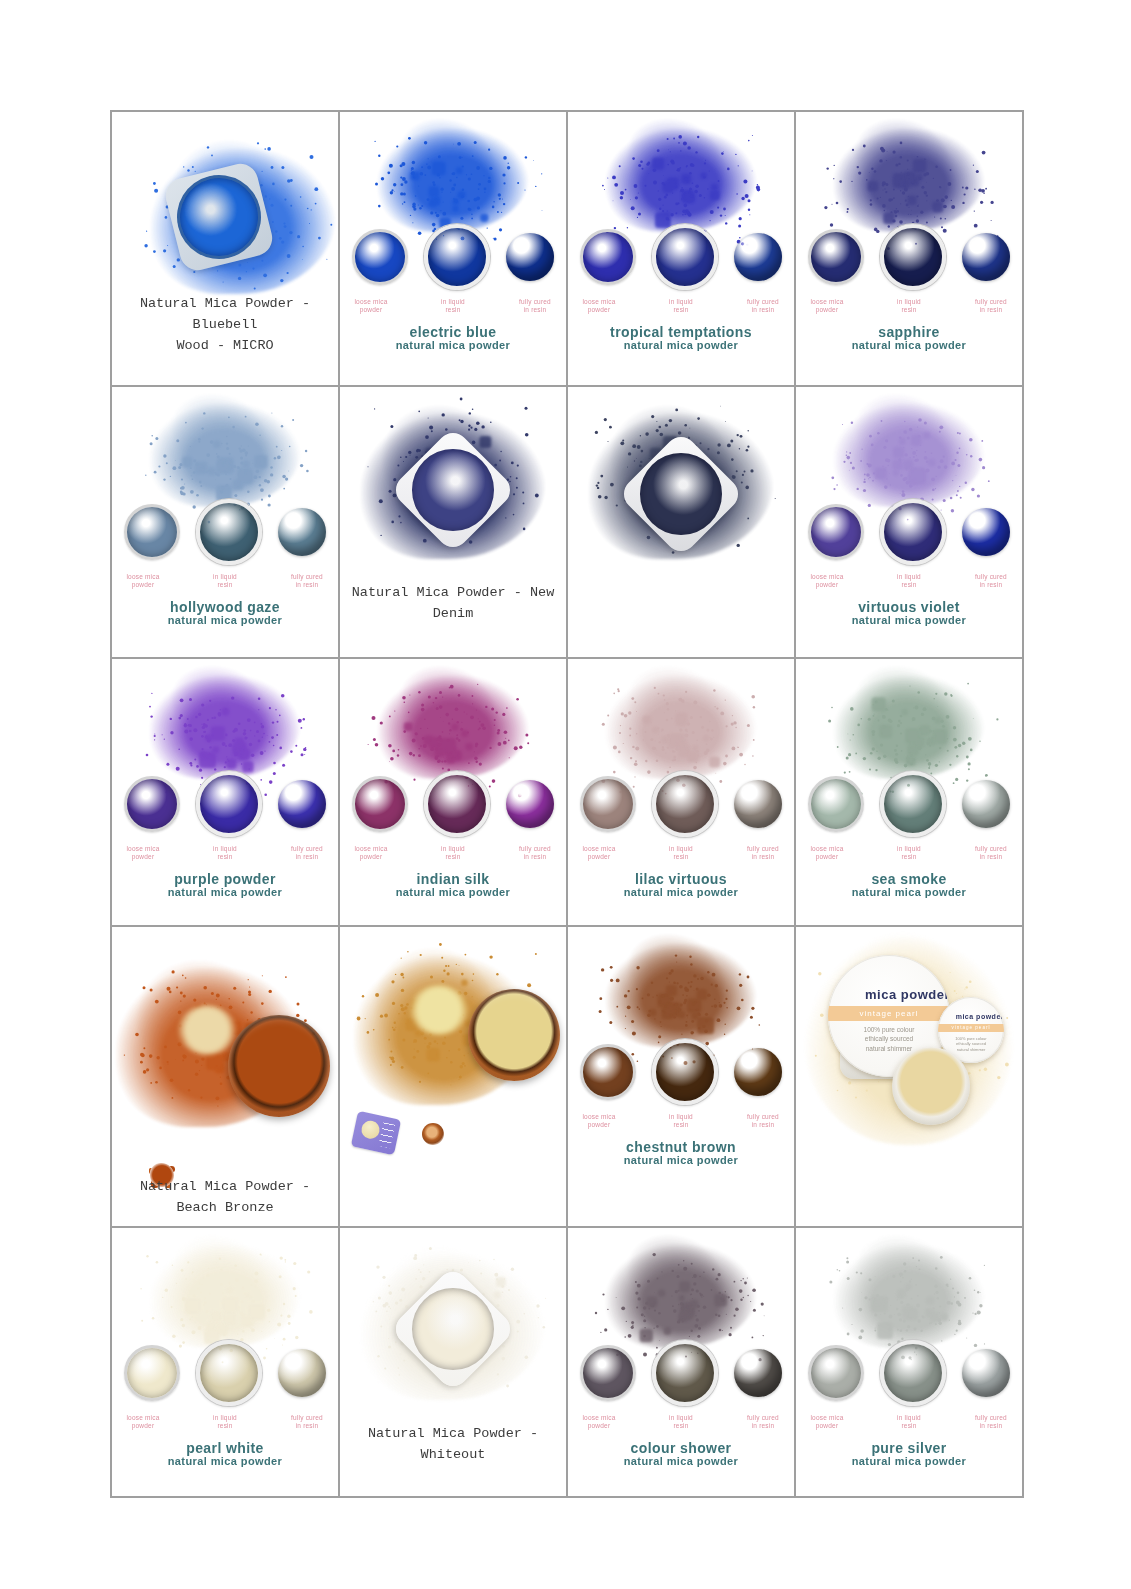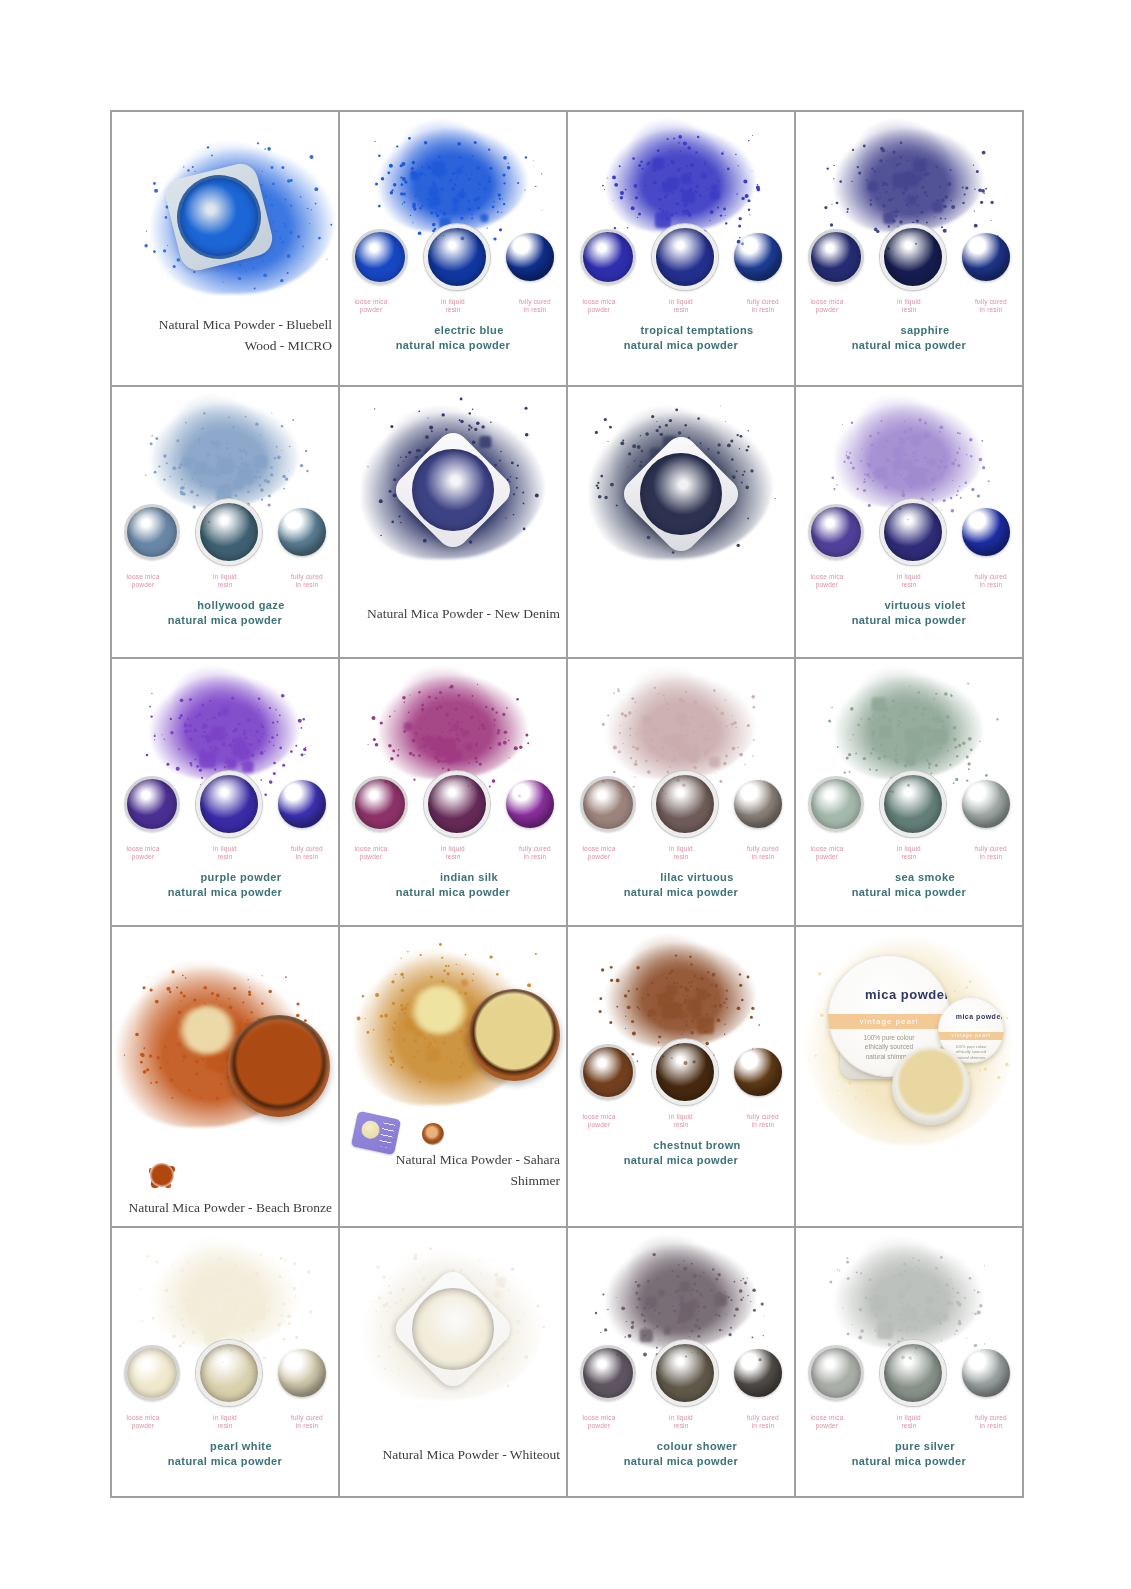--- a/index.html
+++ b/index.html
@@ -34,29 +34,29 @@
   .jar-resin{width:66px;height:66px;border:4px solid #ededed;
         background:radial-gradient(circle at 42% 30%,rgba(255,255,255,.3) 0 6%,var(--resin) 50%,var(--resin));
         box-shadow:inset 0 0 10px rgba(0,0,0,.45),0 0 0 1px #c9c9c9,0 1px 3px rgba(0,0,0,.2);}
   .sphere{width:48px;height:48px;border-radius:50%;
         background:radial-gradient(circle at 32% 26%,rgba(255,255,255,.95) 0 5%,rgba(255,255,255,.3) 16%,var(--sphere) 48%,var(--sphere));
         box-shadow:inset -4px -6px 10px rgba(0,0,0,.4),0 1px 3px rgba(0,0,0,.25);}
   .jar-labels{position:absolute;left:0;top:186px;width:100%;display:flex;justify-content:center;
         gap:24px;}
   .jar-labels span{display:block;width:58px;text-align:center;font-size:6.5px;line-height:1.2;
         color:var(--label-pink);white-space:pre-line;letter-spacing:.2px;}
-  .swatch-name{position:absolute;left:16px;top:212px;width:100%;text-align:center;
-        font-size:11px;font-weight:700;color:var(--brand-teal);letter-spacing:.4px;}
+  .swatch-name{position:absolute;left:0;top:212px;width:100%;text-align:center;
+        font-size:14px;font-weight:700;color:var(--brand-teal);letter-spacing:.4px;}
   .swatch-sub{position:absolute;left:0;top:227px;width:100%;text-align:center;
         font-size:11px;font-weight:700;color:var(--brand-teal);letter-spacing:.4px;}
   
   .photo .blob{width:184px;height:146px;top:26px;}
   .photo .speckles,.photo .clumps{top:96px;}
-  .photo-caption{position:absolute;left:6px;right:6px;bottom:26px;text-align:right;
-        font-family:Liberation Serif, serif;font-size:13.5px;color:#3c3c3c;line-height:1.55;
+  .photo-caption{position:absolute;left:6px;right:6px;bottom:26px;text-align:center;
+        font-family:Liberation Mono, monospace;font-size:13.5px;color:#3c3c3c;line-height:1.55;
         white-space:pre-line;}
   .photo-jar{position:absolute;}
   .jar-square .photo-jar{left:60px;top:58px;width:94px;height:94px;border-radius:18px;
         transform:rotate(-14deg);background:linear-gradient(150deg,#dde4eb,var(--jar_body));
         box-shadow:0 2px 5px rgba(40,60,90,.25);}
   .jar-square .photo-jar:after{content:"";position:absolute;inset:5px;border-radius:50%;
         border:3px solid rgba(70,95,120,.55);
         background:radial-gradient(circle at 42% 38%,rgba(255,255,255,.3) 0 6%,var(--powder) 40%,var(--powder));
         box-shadow:inset 0 0 10px rgba(0,0,30,.45);}
   .jar-diamond .photo-jar{left:50%;top:64px;width:90px;height:90px;margin-left:-45px;
@@ -105,21 +105,21 @@
   
   .tins .blob{width:208px;height:208px;top:10px;border-radius:46% 54% 50% 50%;opacity:.8;}
   .tins .speckles,.tins .clumps{top:112px;}
   .tin{position:absolute;border-radius:50%;background:radial-gradient(circle at 45% 35%,#ffffff,var(--lid) 70%,#e2e0da);
         box-shadow:0 2px 5px rgba(120,100,60,.35),inset 0 0 0 1px #e8e6e0;overflow:hidden;}
   .tin-big{left:32px;top:28px;width:122px;height:122px;}
   .tin-small{left:142px;top:70px;width:66px;height:66px;}
   .tin-title{margin-top:26%;text-align:right;font-weight:700;color:var(--text);letter-spacing:.5px;}
   .tin-big .tin-title{font-size:13px;}
   .tin-small .tin-title{font-size:7px;margin-top:24%;}
-  .tin-band{margin-top:12px;width:100%;background:var(--band);color:#fff;text-align:center;
+  .tin-band{margin-top:4px;width:100%;background:var(--band);color:#fff;text-align:center;
         letter-spacing:1px;}
   .tin-big .tin-band{height:15px;font-size:8px;line-height:15px;}
   .tin-small .tin-band{height:8px;font-size:4.5px;line-height:8px;}
   .tin-lines{margin-top:4px;text-align:center;color:#9b968c;white-space:pre-line;}
   .tin-big .tin-lines{font-size:6.5px;line-height:1.5;}
   .tin-small .tin-lines{font-size:4px;line-height:1.4;}
   .tin-body{position:absolute;left:44px;top:118px;width:98px;height:34px;border-radius:0 0 14px 14px;
         background:linear-gradient(180deg,#f2f1ed,#dcdad2);box-shadow:0 2px 4px rgba(120,100,60,.3);}
   .open-jar{position:absolute;left:96px;top:120px;width:78px;height:78px;border-radius:50%;
         background:radial-gradient(circle at 50% 45%,var(--powder) 0 52%,#efece4 60%,#d9d6cc 74%,#f4f3ef 100%);
@@ -377,21 +377,20 @@
     <div class="splash">
       <div class="blob"></div>
       <div class="clumps" style="box-shadow: rgb(202, 140, 52) 15.5px -19px 3px 3.3px, rgb(202, 140, 52) 11.8px -18px 3px 4.7px, rgb(202, 140, 52) -11.9px 30.7px 3px 5.7px, rgb(202, 140, 52) 10.3px -0.7px 3px 3.3px, rgb(202, 140, 52) 23.7px 16px 3px 5.2px, rgb(202, 140, 52) 1.7px -21px 3px 4.7px, rgb(202, 140, 52) 19.4px -41.2px 3px 2.2px, rgb(202, 140, 52) -33.4px 0.6px 3px 5.3px, rgb(202, 140, 52) 22.7px -0.8px 3px 2.5px, rgb(202, 140, 52) -26.9px 9.2px 3px 2.4px, rgb(202, 140, 52) -28.3px -19.3px 3px 4.3px, rgb(202, 140, 52) -2.1px -8.4px 3px 5.5px; opacity: 0.85;"></div>
       <div class="speckles" style="box-shadow: rgb(202, 140, 52) -39.1px -0.6px 0px -0.5px, rgb(202, 140, 52) -49.4px -49.6px 0px -0.3px, rgb(202, 140, 52) -54.9px 33.3px 0px -0.1px, rgb(202, 140, 52) 3.8px -32.9px 0px 0.4px, rgb(202, 140, 52) 28.4px -49.9px 0px -0.2px, rgb(202, 140, 52) -1.2px 19.3px 0px 0.8px, rgb(202, 140, 52) 41.7px -9.5px 0px 0.4px, rgb(202, 140, 52) 46.1px -66.9px 0px 0.7px, rgb(202, 140, 52) -23.5px -6.6px 0px 0.6px, rgb(202, 140, 52) 35.2px 4.9px 0px -0.4px, rgb(202, 140, 52) -41.1px 16.1px 0px 0.5px, rgb(202, 140, 52) -52px -42.2px 0px 0.6px, rgb(202, 140, 52) -52.7px 34.5px 0px 0.9px, rgb(202, 140, 52) -51.5px 37.5px 0px 0.6px, rgb(202, 140, 52) -16.7px 22.8px 0px 0.9px, rgb(202, 140, 52) -0.4px -19.3px 0px 0.4px, rgb(202, 140, 52) -16.9px -26.6px 0px -0.1px, rgb(202, 140, 52) 3.6px -58px 0px -0.1px, rgb(202, 140, 52) -42.5px -33.6px 0px 0.7px, rgb(202, 140, 52) -26px 7.4px 0px 0.2px, rgb(202, 140, 52) -6.3px -4.5px 0px 0.1px, rgb(202, 140, 52) 60.7px 20.8px 0px 0.6px, rgb(202, 140, 52) 70.3px -26.5px 0px -0.1px, rgb(202, 140, 52) -33.3px -15.9px 0px 0.2px, rgb(202, 140, 52) 90.9px -70px 0px 0px, rgb(202, 140, 52) 1.9px 33.8px 0px -0.2px, rgb(202, 140, 52) -50.2px -1.2px 0px 0.2px, rgb(202, 140, 52) -2.3px -42.6px 0px 0.3px, rgb(202, 140, 52) -0.3px -24.8px 0px 0.4px, rgb(202, 140, 52) -18.7px -10.2px 0px -0.3px, rgb(202, 140, 52) -49.1px 3.3px 0px -0.5px, rgb(202, 140, 52) -51.5px -20.6px 0px 0.6px, rgb(202, 140, 52) -52.3px 3.6px 0px -0.2px, rgb(202, 140, 52) 27.5px -43.5px 0px -0.2px, rgb(202, 140, 52) 84.1px -38.7px 0px 1px, rgb(202, 140, 52) 14.7px -5.9px 0px 0.6px, rgb(202, 140, 52) -24.3px -69px 0px 0.1px, rgb(202, 140, 52) 37.4px 30px 0px -0.1px, rgb(202, 140, 52) 14px 55.6px 0px -0.5px, rgb(202, 140, 52) 18.2px 39.4px 0px 0.5px, rgb(202, 140, 52) -67.9px -29.1px 0px 1px, rgb(202, 140, 52) 52.4px -49.8px 0px 0.2px, rgb(202, 140, 52) 20.4px -69.4px 0px -0.1px, rgb(202, 140, 52) 41.6px 0.1px 0px 1px, rgb(202, 140, 52) 20.6px -30.4px 0px 0.8px, rgb(202, 140, 52) -37.5px -19.5px 0px 0.3px, rgb(202, 140, 52) -27.2px 27.4px 0px 0.4px, rgb(202, 140, 52) -53.6px 27.4px 0px 0px, rgb(202, 140, 52) -19.8px 14.2px 0px 0.5px, rgb(202, 140, 52) -24.5px -14.1px 0px 0.1px, rgb(202, 140, 52) 4.9px -21.3px 0px -0.3px, rgb(202, 140, 52) 80px 43.5px 0px 0.6px, rgb(202, 140, 52) 5.9px 60.9px 0px -0.6px, rgb(202, 140, 52) 14.4px -30.7px 0px 1px, rgb(202, 140, 52) 63.9px 4.5px 0px -0.6px, rgb(202, 140, 52) -42.8px 43.4px 0px 0.4px, rgb(202, 140, 52) -40.2px -10.8px 0px 0.2px, rgb(202, 140, 52) -41.6px -46.5px 0px -0.1px, rgb(202, 140, 52) -79.8px -5.4px 0px -0.4px, rgb(202, 140, 52) -50.8px 5.7px 0px 0.3px, rgb(202, 140, 52) 49.1px 26.6px 0px -0.3px, rgb(202, 140, 52) -42.2px -14.7px 0px 1px, rgb(202, 140, 52) 14.1px 25.6px 0px 0.3px, rgb(202, 140, 52) -34.7px -5.7px 0px -0.5px, rgb(202, 140, 52) 27.1px -27.2px 0px -0.5px, rgb(202, 140, 52) -0.6px -53.3px 0px 0.2px, rgb(202, 140, 52) -63.5px -7.8px 0px 0.6px, rgb(202, 140, 52) -2.8px -66.3px 0px 0px, rgb(202, 140, 52) -5.6px -13.2px 0px 0px, rgb(202, 140, 52) 0px 13.6px 0px 0px, rgb(202, 140, 52) 46.1px 39.7px 0px 0.7px, rgb(202, 140, 52) 30.7px -9.3px 0px 0.4px, rgb(202, 140, 52) 6.3px 38.3px 0px 0.3px, rgb(202, 140, 52) -54.1px 41px 0px -0.1px, rgb(202, 140, 52) 23.2px 29.3px 0px -0.5px, rgb(202, 140, 52) -15.1px 19.7px 0px 0.6px, rgb(202, 140, 52) -30.8px 25.1px 0px -0.5px, rgb(202, 140, 52) -30.8px 33.3px 0px 0.5px, rgb(202, 140, 52) -46px -10.2px 0px -0.3px, rgb(202, 140, 52) 20px 41.8px 0px -0.1px, rgb(202, 140, 52) 47.7px 0.9px 0px 0.4px, rgb(202, 140, 52) -22.8px 9.3px 0px 0.9px, rgb(202, 140, 52) -71.3px 5.7px 0px -0.2px, rgb(202, 140, 52) 40px -17.9px 0px -0.5px, rgb(202, 140, 52) -16.7px 49.3px 0px -0.1px, rgb(202, 140, 52) -37.1px -72.2px 0px -0.2px, rgb(202, 140, 52) 10.4px -21.5px 0px -0.2px, rgb(202, 140, 52) 0.5px -24.8px 0px 0.4px, rgb(202, 140, 52) -3.3px -5.8px 0px 0.7px, rgb(202, 140, 52) -43.2px -18.5px 0px 0.6px, rgb(202, 140, 52) -10px 17.5px 0px 0.3px, rgb(202, 140, 52) -86.4px -5.5px 0px 0.9px, rgb(202, 140, 52) -4.6px -79.5px 0px 0.4px, rgb(202, 140, 52) -31.3px 18.1px 0px -0.3px, rgb(202, 140, 52) -1.7px -42.4px 0px 0.1px, rgb(202, 140, 52) -21.2px 5.3px 0px 0.2px, rgb(202, 140, 52) -29.8px 16.9px 0px 0.9px, rgb(202, 140, 52) 9px -7.4px 0px 0.5px, rgb(202, 140, 52) 3.1px -50.1px 0px 0.6px, rgb(202, 140, 52) -8.7px 30.6px 0px -0.3px, rgb(202, 140, 52) 12.4px -4.4px 0px 0.8px, rgb(202, 140, 52) 17.3px -49.9px 0px 0.3px, rgb(202, 140, 52) -20px 19.2px 0px -0.6px, rgb(202, 140, 52) 12.8px -16.5px 0px 0.9px, rgb(202, 140, 52) -33.8px -1.7px 0px -0.1px, rgb(202, 140, 52) -3.1px -13.5px 0px 0.4px, rgb(202, 140, 52) 19.3px 31.6px 0px -0.2px, rgb(202, 140, 52) 18.2px -9px 0px 0px, rgb(202, 140, 52) -58.9px -8.5px 0px 0.9px, rgb(202, 140, 52) 1.1px -58px 0px 0.1px, rgb(202, 140, 52) -77.1px 8.4px 0px 0.3px, rgb(202, 140, 52) -82px -27.7px 0px 0.2px, rgb(202, 140, 52) -55.8px 15.7px 0px -0.1px, rgb(202, 140, 52) -7.6px 19.6px 0px -0.2px, rgb(202, 140, 52) -3.1px 0.9px 0px 0px, rgb(202, 140, 52) -25px 57.8px 0px 0.1px, rgb(202, 140, 52) 79.8px 29.6px 0px 0.7px, rgb(202, 140, 52) 18.2px 12.3px 0px -0.3px, rgb(202, 140, 52) 40.9px 19.8px 0px -0.4px, rgb(202, 140, 52) -28.6px -10.2px 0px -0.3px, rgb(202, 140, 52) -0.6px -29.2px 0px 0.2px, rgb(202, 140, 52) 37.5px -13.2px 0px 0.2px, rgb(202, 140, 52) -39.1px -16px 0px 0.7px, rgb(202, 140, 52) 11.3px -59.6px 0px -0.4px, rgb(202, 140, 52) -13.5px -47px 0px 0.5px, rgb(202, 140, 52) 1.6px -12.5px 0px 0.2px, rgb(202, 140, 52) 15.4px 7.6px 0px 0.7px, rgb(202, 140, 52) -43.8px -65.8px 0px -0.4px, rgb(202, 140, 52) 15.3px 53.1px 0px 0.5px, rgb(202, 140, 52) 14px -58.7px 0px -0.6px, rgb(202, 140, 52) -42.9px -49.5px 0px 0.7px, rgb(202, 140, 52) 4.2px 26.8px 0px -0.2px, rgb(202, 140, 52) -14.4px 10.4px 0px 0.4px, rgb(202, 140, 52) -17.4px -20.5px 0px 0.8px, rgb(202, 140, 52) 16.3px 42.7px 0px 0.7px; background: rgb(202, 140, 52);"></div>
       <div class="core"></div>
     </div>
     <div class="photo-jar"></div>
 
     <div class="mini-card"></div>
     <div class="mini-splat"></div>
-    <div class="photo-caption">Natural Mica Powder - Sahara Shimmer</div>
   </div>
       <div class="cell branded c15" style="--splash: #8d4f2c; --powder: #73401f; --resin: #45280f; --sphere: #5f3a16;">
     <div class="splash">
       <div class="blob"></div>
       <div class="clumps" style="box-shadow: rgb(141, 79, 44) -28.9px -1.5px 3px 2.6px, rgb(141, 79, 44) 23.6px 11.1px 3px 7px, rgb(141, 79, 44) -13.6px -3px 3px 4.4px, rgb(141, 79, 44) 13.1px 1.7px 3px 2.8px, rgb(141, 79, 44) -10px -5.8px 3px 3.1px, rgb(141, 79, 44) -17.6px -13.5px 3px 6.2px, rgb(141, 79, 44) -0.3px 0.6px 3px 2.7px, rgb(141, 79, 44) 19.9px -19.4px 3px 4.5px, rgb(141, 79, 44) -14.3px -1px 3px 5.2px, rgb(141, 79, 44) -7.8px -4.4px 3px 6.4px, rgb(141, 79, 44) 12.1px -8.3px 3px 6.4px, rgb(141, 79, 44) -10.6px -23.2px 3px 4.7px; opacity: 0.85;"></div>
       <div class="speckles" style="box-shadow: rgb(141, 79, 44) -11.4px 33.4px 0px 0px, rgb(141, 79, 44) 66px -37px 0px 0.4px, rgb(141, 79, 44) 45.1px -6.2px 0px -0.2px, rgb(141, 79, 44) 5.2px 1.6px 0px 0px, rgb(141, 79, 44) -22.3px 22.7px 0px 0.5px, rgb(141, 79, 44) 58.7px -28.7px 0px 0.6px, rgb(141, 79, 44) 69.4px 3.2px 0px 0.5px, rgb(141, 79, 44) -16.5px -7.6px 0px 0.4px, rgb(141, 79, 44) -70.4px -33.7px 0px 0.6px, rgb(141, 79, 44) -20.9px 12.5px 0px -0.4px, rgb(141, 79, 44) 21.9px 12.5px 0px 0.6px, rgb(141, 79, 44) -44.4px -6.7px 0px 0px, rgb(141, 79, 44) -1.1px 27.3px 0px 0.9px, rgb(141, 79, 44) 9.5px -32px 0px 0.1px, rgb(141, 79, 44) 12px -23.3px 0px -0.6px, rgb(141, 79, 44) 70.5px 35px 0px -0.4px, rgb(141, 79, 44) 17.6px 0.8px 0px 0.2px, rgb(141, 79, 44) -56.4px -18.1px 0px 0.7px, rgb(141, 79, 44) -5.6px -9.6px 0px 0.7px, rgb(141, 79, 44) -18.3px -1.9px 0px -0.3px, rgb(141, 79, 44) 15.2px -25px 0px 0.5px, rgb(141, 79, 44) 4.9px -18.2px 0px -0.2px, rgb(141, 79, 44) -25px -18.7px 0px -0.3px, rgb(141, 79, 44) -6px -58.4px 0px 0.2px, rgb(141, 79, 44) 3.9px -25.8px 0px 0.6px, rgb(141, 79, 44) -64.3px -33.6px 0px 0.9px, rgb(141, 79, 44) -6.5px -30.9px 0px -0.4px, rgb(141, 79, 44) -28.9px -16.9px 0px -0.3px, rgb(141, 79, 44) 12.1px 47.8px 0px 0.6px, rgb(141, 79, 44) -70.8px -46.7px 0px 0.4px, rgb(141, 79, 44) 16.7px -0.3px 0px 0.5px, rgb(141, 79, 44) 43.2px 10.3px 0px -0.3px, rgb(141, 79, 44) -11.9px -40.7px 0px 0.5px, rgb(141, 79, 44) 42.5px -11.2px 0px 0.1px, rgb(141, 79, 44) -81.9px -2.6px 0px 0.5px, rgb(141, 79, 44) 12.9px -38.1px 0px 0.7px, rgb(141, 79, 44) -0.1px 20.2px 0px -0.4px, rgb(141, 79, 44) -64.7px -7.3px 0px -0.1px, rgb(141, 79, 44) 57.9px -39.6px 0px 0.2px, rgb(141, 79, 44) 70.9px -5.7px 0px 0.6px, rgb(141, 79, 44) -3.2px 28.8px 0px 0.2px, rgb(141, 79, 44) -53.3px -6.7px 0px 0.9px, rgb(141, 79, 44) -30px -31.3px 0px 0.2px, rgb(141, 79, 44) 20px -35.5px 0px 0.8px, rgb(141, 79, 44) 34.3px -28.3px 0px 0.7px, rgb(141, 79, 44) -12.6px -31.9px 0px -0.5px, rgb(141, 79, 44) 77.3px 11px 0px -0.2px, rgb(141, 79, 44) -10.1px -15.2px 0px 1px, rgb(141, 79, 44) 13.6px -11.7px 0px 0.2px, rgb(141, 79, 44) 26.3px -41.7px 0px 0.2px, rgb(141, 79, 44) -4.3px -3.2px 0px -0.3px, rgb(141, 79, 44) 36.4px 6.2px 0px 0.9px, rgb(141, 79, 44) -48.1px 19.5px 0px 1px, rgb(141, 79, 44) 11.4px 18.4px 0px -0.3px, rgb(141, 79, 44) -33.6px -19.2px 0px 0.6px, rgb(141, 79, 44) 15.7px -4.2px 0px 0.2px, rgb(141, 79, 44) -49.2px 40.2px 0px 0.3px, rgb(141, 79, 44) -56.4px 2.2px 0px -0.4px, rgb(141, 79, 44) 1.1px -18.9px 0px -0.2px, rgb(141, 79, 44) -81.2px -15.3px 0px 0.4px, rgb(141, 79, 44) 37.3px -11.4px 0px -0.4px, rgb(141, 79, 44) 6.6px -31.3px 0px 0px, rgb(141, 79, 44) 42.6px 20.3px 0px -0.3px, rgb(141, 79, 44) -79.4px -44.1px 0px 0.7px, rgb(141, 79, 44) 10.1px 18.7px 0px 0.7px, rgb(141, 79, 44) 24.6px 6.8px 0px 0.7px, rgb(141, 79, 44) 24.5px 0.3px 0px 0.6px, rgb(141, 79, 44) -16.9px -1.7px 0px 0px, rgb(141, 79, 44) -32.3px -2.9px 0px 0.4px, rgb(141, 79, 44) 2.7px -11.3px 0px 0.5px, rgb(141, 79, 44) 24px 17.2px 0px 0.8px, rgb(141, 79, 44) -7.6px -31.3px 0px 0.2px, rgb(141, 79, 44) -71.2px 8.4px 0px 0.5px, rgb(141, 79, 44) -27.1px 4.9px 0px -0.4px, rgb(141, 79, 44) -44.6px 47.3px 0px -0.2px, rgb(141, 79, 44) -7.4px 3.2px 0px 0.3px, rgb(141, 79, 44) 32.8px -14.8px 0px -0.2px, rgb(141, 79, 44) -10.9px 1px 0px 0.3px, rgb(141, 79, 44) 9.4px -49.5px 0px 0.2px, rgb(141, 79, 44) 30.1px -7.7px 0px -0.1px, rgb(141, 79, 44) -53.3px -22.9px 0px 0.2px, rgb(141, 79, 44) 4.5px 7.8px 0px -0.1px, rgb(141, 79, 44) 5.5px 3.8px 0px -0.6px, rgb(141, 79, 44) -16.2px -18.7px 0px 0.8px, rgb(141, 79, 44) 10.7px 7.4px 0px 0.4px, rgb(141, 79, 44) 56.5px -5.7px 0px 0.9px, rgb(141, 79, 44) 33.3px -7.9px 0px 0.8px, rgb(141, 79, 44) -15px -35.7px 0px 0.1px, rgb(141, 79, 44) 17.3px 14.1px 0px 0.2px, rgb(141, 79, 44) 31.5px -39.3px 0px 0.9px, rgb(141, 79, 44) 44.4px -15.1px 0px 0.1px, rgb(141, 79, 44) 3.9px -23.9px 0px 0.4px, rgb(141, 79, 44) 3.5px 49px 0px 1px, rgb(141, 79, 44) -33.1px 1.3px 0px 0.7px, rgb(141, 79, 44) -49.4px 7.5px 0px 0.5px, rgb(141, 79, 44) 44.8px -23.3px 0px 0.1px, rgb(141, 79, 44) -10.1px 44.1px 0px -0.2px, rgb(141, 79, 44) 30.9px 41.3px 0px 0.6px, rgb(141, 79, 44) 8.8px -27.4px 0px 0.1px, rgb(141, 79, 44) -5.3px -52.1px 0px -0.5px, rgb(141, 79, 44) -9.9px -43.1px 0px 0.6px, rgb(141, 79, 44) 7.9px -4.9px 0px -0.6px, rgb(141, 79, 44) 5.3px -23.9px 0px 0.9px, rgb(141, 79, 44) -22.1px -12.2px 0px 0.6px, rgb(141, 79, 44) -23.4px 28.4px 0px -0.2px, rgb(141, 79, 44) -2.4px -4.2px 0px 0.6px, rgb(141, 79, 44) 60.3px -14px 0px 0.3px, rgb(141, 79, 44) 8.5px -57.3px 0px 0.2px, rgb(141, 79, 44) 16px -35px 0px 0px, rgb(141, 79, 44) -56.6px 14.5px 0px -0.5px, rgb(141, 79, 44) -42.7px -4.9px 0px -0.2px, rgb(141, 79, 44) 24.1px 32.4px 0px -0.5px, rgb(141, 79, 44) 29.7px -29.3px 0px 0.1px, rgb(141, 79, 44) 14.4px -4.2px 0px -0.1px, rgb(141, 79, 44) -4.4px -30.7px 0px 0.1px, rgb(141, 79, 44) -1.1px -27.2px 0px 0.8px, rgb(141, 79, 44) -45.1px -24.8px 0px 0.1px, rgb(141, 79, 44) -43.9px -46.2px 0px 0.7px, rgb(141, 79, 44) -0.7px -9px 0px 0.4px, rgb(141, 79, 44) -50.1px 7.3px 0px -0.4px, rgb(141, 79, 44) -19.5px -2.9px 0px -0.2px, rgb(141, 79, 44) -8px -9.2px 0px -0.5px, rgb(141, 79, 44) 26.8px -18.8px 0px 0.8px, rgb(141, 79, 44) -4.3px 30px 0px 0.7px, rgb(141, 79, 44) -6.6px 27.3px 0px -0.4px, rgb(141, 79, 44) -24.9px -18.3px 0px -0.4px, rgb(141, 79, 44) -21.5px 8.1px 0px -0.2px, rgb(141, 79, 44) 38.4px -8.1px 0px 0.8px, rgb(141, 79, 44) -18.8px 42.4px 0px 0px, rgb(141, 79, 44) 25.2px 29.6px 0px 0.8px, rgb(141, 79, 44) -39.5px -15.6px 0px -0.1px, rgb(141, 79, 44) 4.3px 11.4px 0px 0.3px, rgb(141, 79, 44) 3.6px -13.6px 0px 0.6px, rgb(141, 79, 44) 11.4px -10px 0px 0.9px, rgb(141, 79, 44) -19.2px -17.9px 0px 1px; background: rgb(141, 79, 44);"></div>
     </div>
     <div class="jars">
       <div class="jar jar-powder"></div>
       <div class="jar jar-resin"></div>

